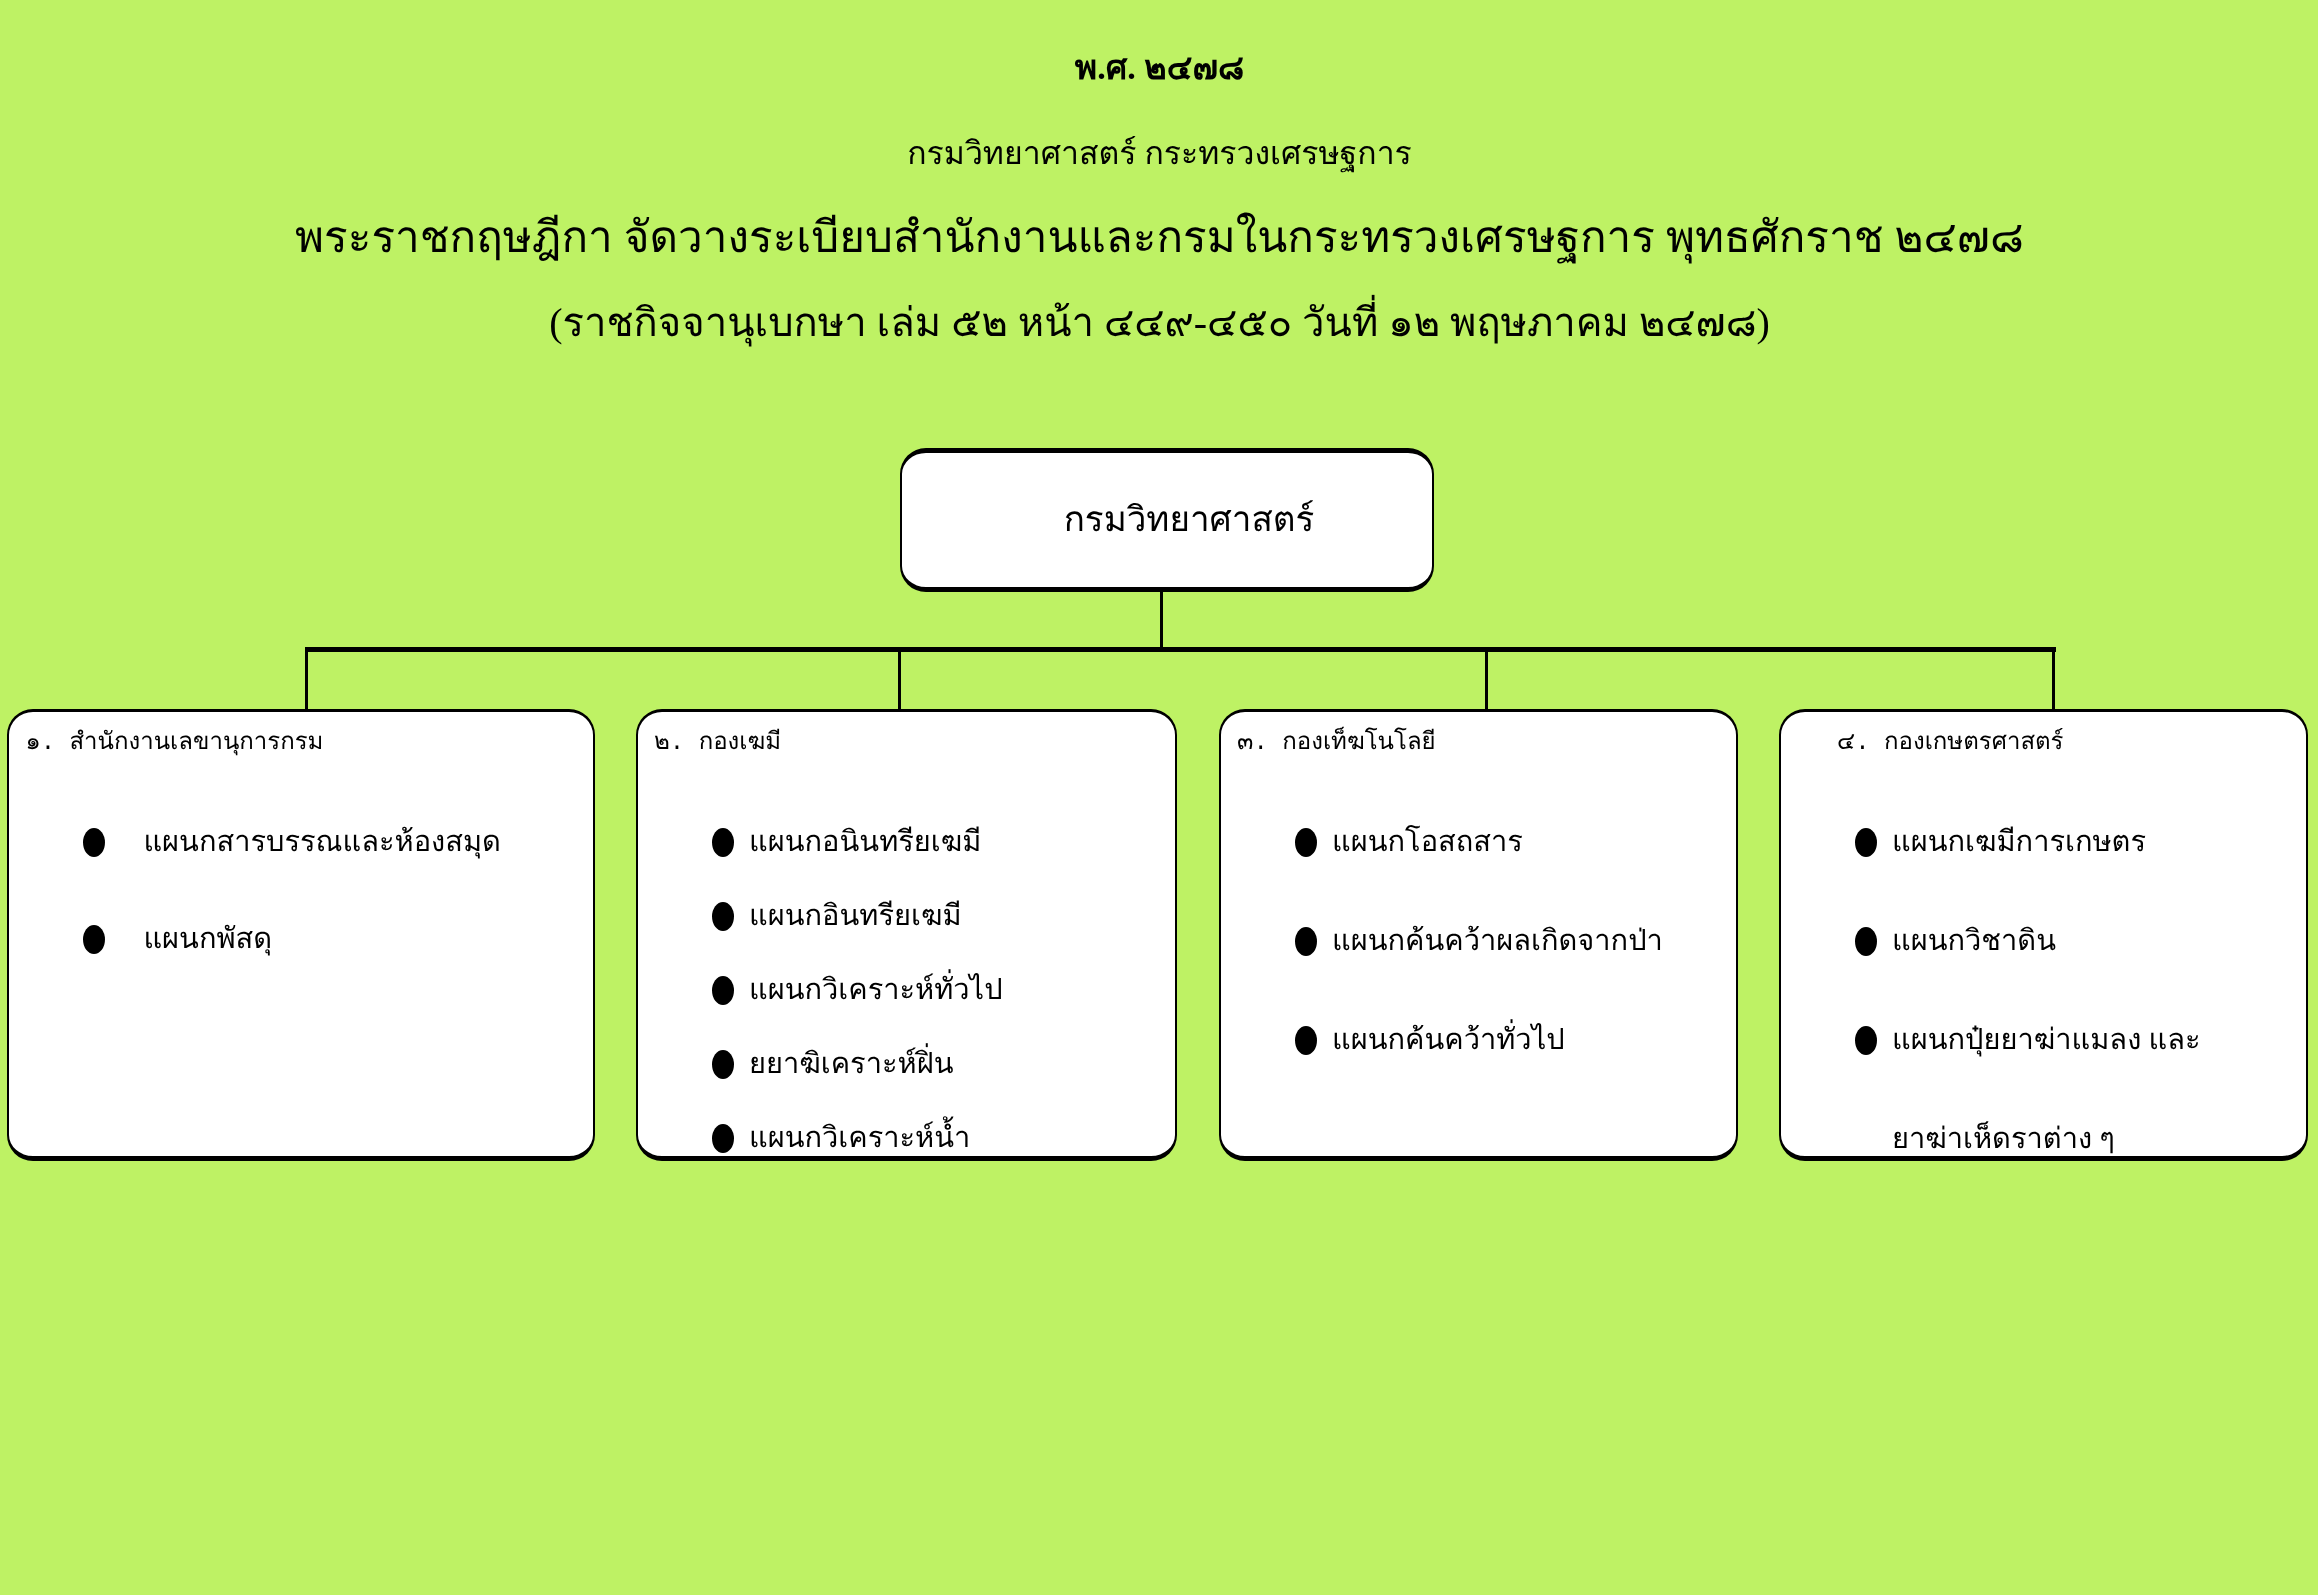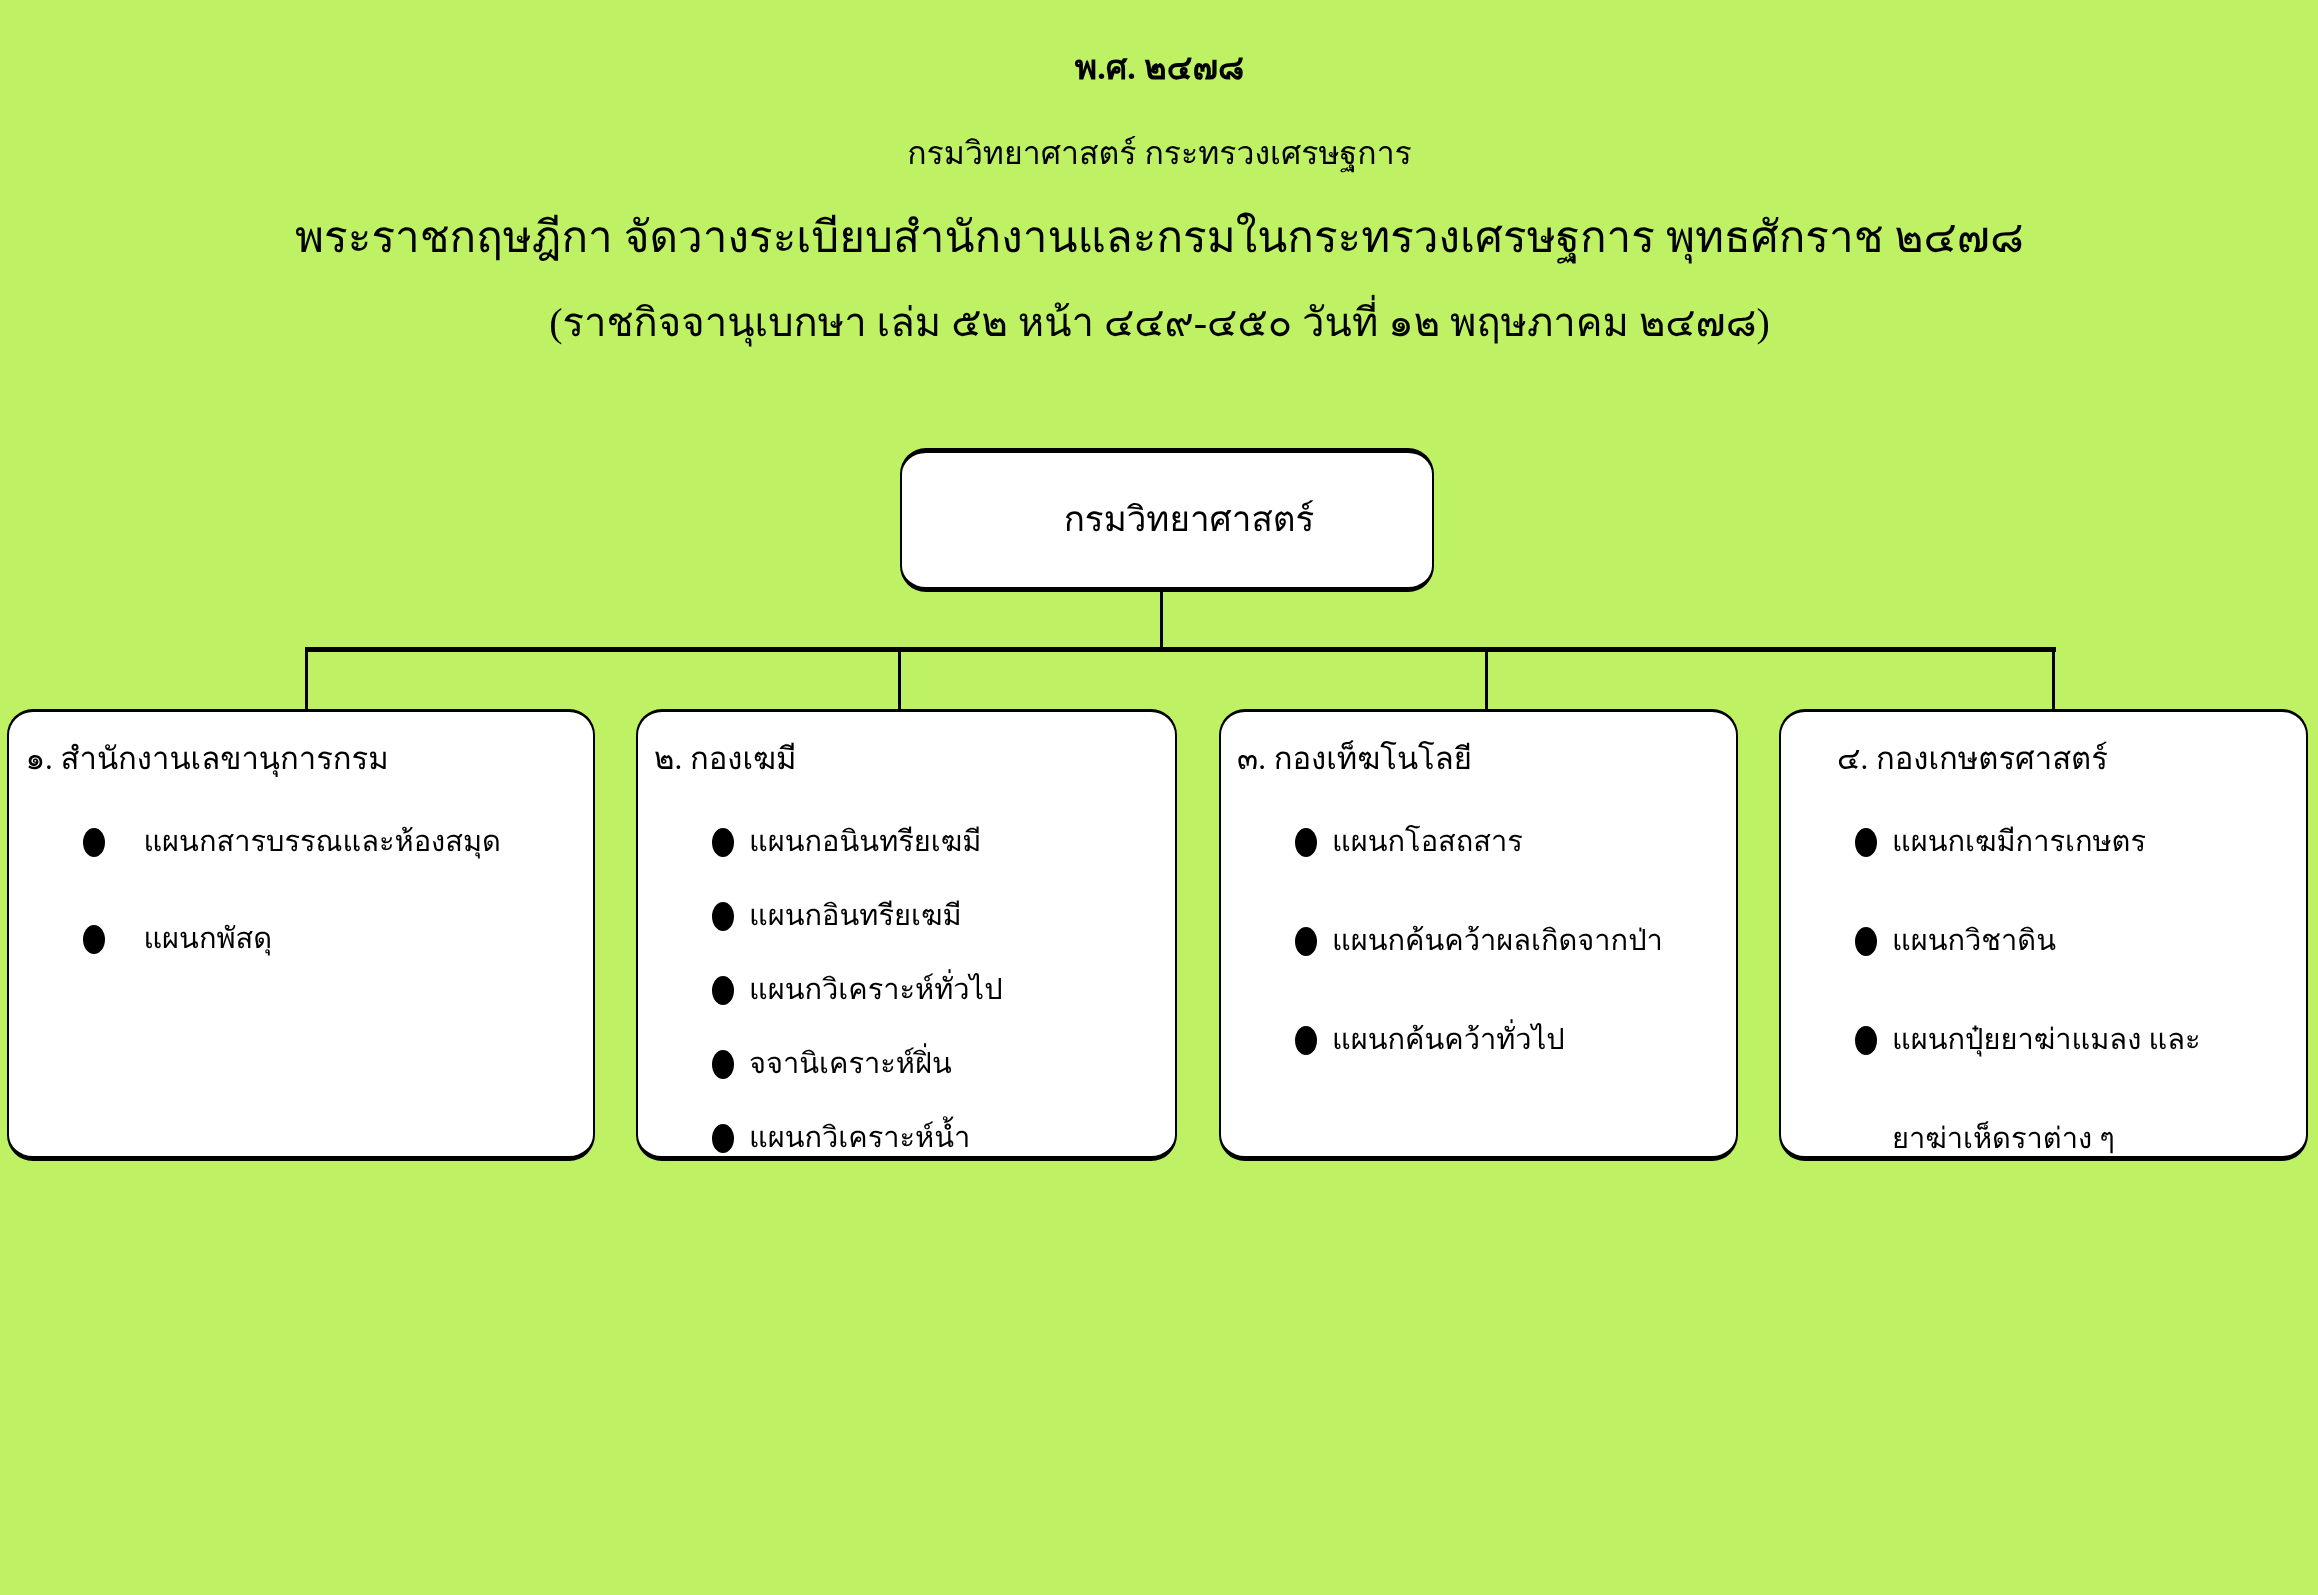--- a/index.html
+++ b/index.html
@@ -37,22 +37,22 @@
   .dept {
     top: 709px; height: 452px;
     border-width: 3px 2.5px 5px 2.5px;
   }
   .dept1 { left: 7.4px;   width: 588px; }
   .dept2 { left: 636px; width: 541px; }
   .dept3 { left: 1219px; width: 519px; }
   .dept4 { left: 1779px; width: 529px; padding-left: 40px; }
 
   .dept-title {
-    margin: 26px 0 0 16px;
-    font-size: 31px; line-height: 1.35; white-space: nowrap;
+    margin: 15px 0 0 16px;
+    font-size: 24px; line-height: 1.35; white-space: nowrap; font-family: Liberation Mono, monospace;
   }
 
   ul.units {
     list-style: none; margin: 0; padding: 0;
     position: absolute; left: 74px; top: 108px; right: 5px;
   }
   ul.units li { display: flex; align-items: flex-start; }
   .rows195 li { height: 97px; gap: 23px; }
   .rows150 li { height: 74px; }
   .rows200 li { height: 99px; }
@@ -121,21 +121,21 @@
         <li>
           <span class="bullet"></span>
           <span class="utext">แผนกอินทรียเฆมี</span>
         </li>
         <li>
           <span class="bullet"></span>
           <span class="utext">แผนกวิเคราะห์ทั่วไป</span>
         </li>
         <li>
           <span class="bullet"></span>
-          <span class="utext">จจานิเคราะห์ฝิ่น</span>
+          <span class="utext">ยยาฆิเคราะห์ฝิ่น</span>
         </li>
         <li>
           <span class="bullet"></span>
           <span class="utext">แผนกวิเคราะห์น้ำ</span>
         </li>
       </ul>
   </div>
 
   <div class="node dept dept3">
     <div class="dept-title">๓. กองเท็ฆโนโลยี</div>

